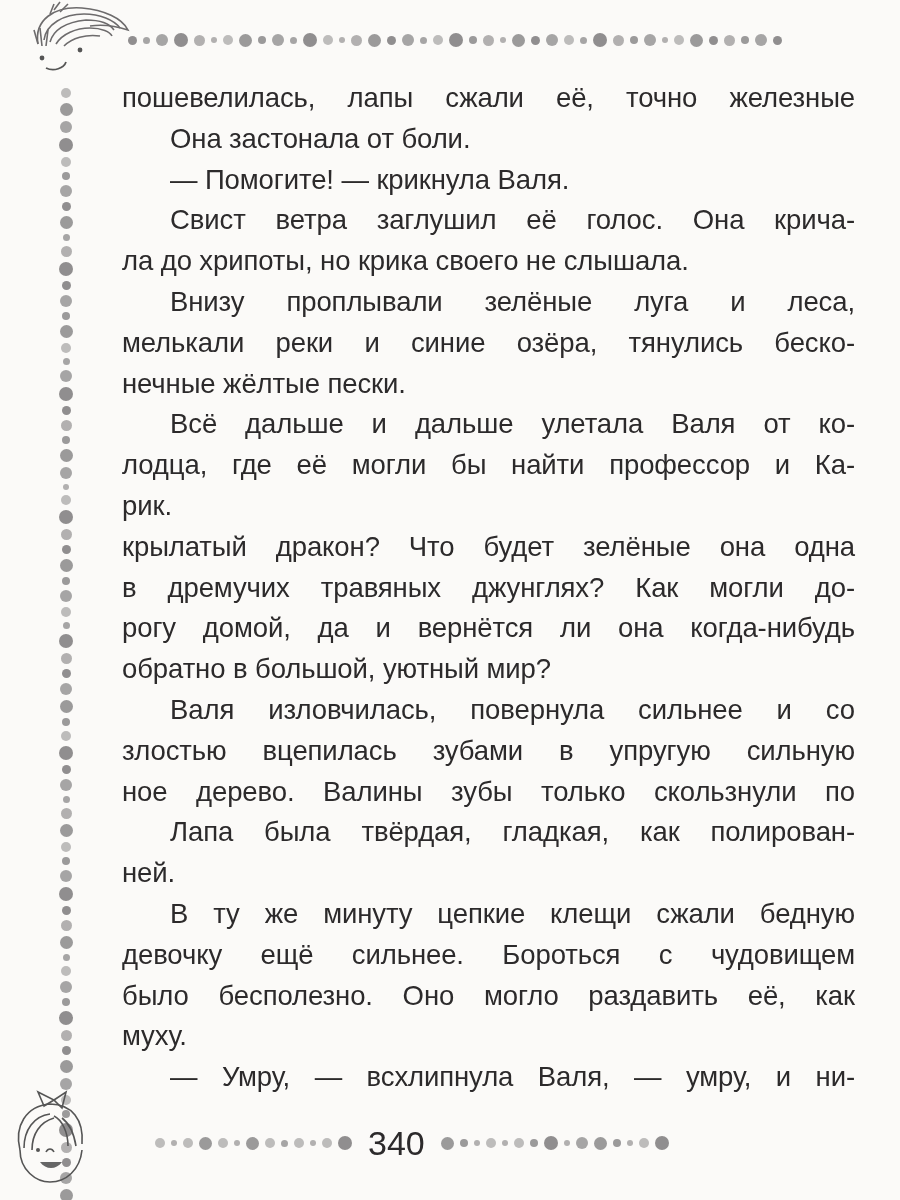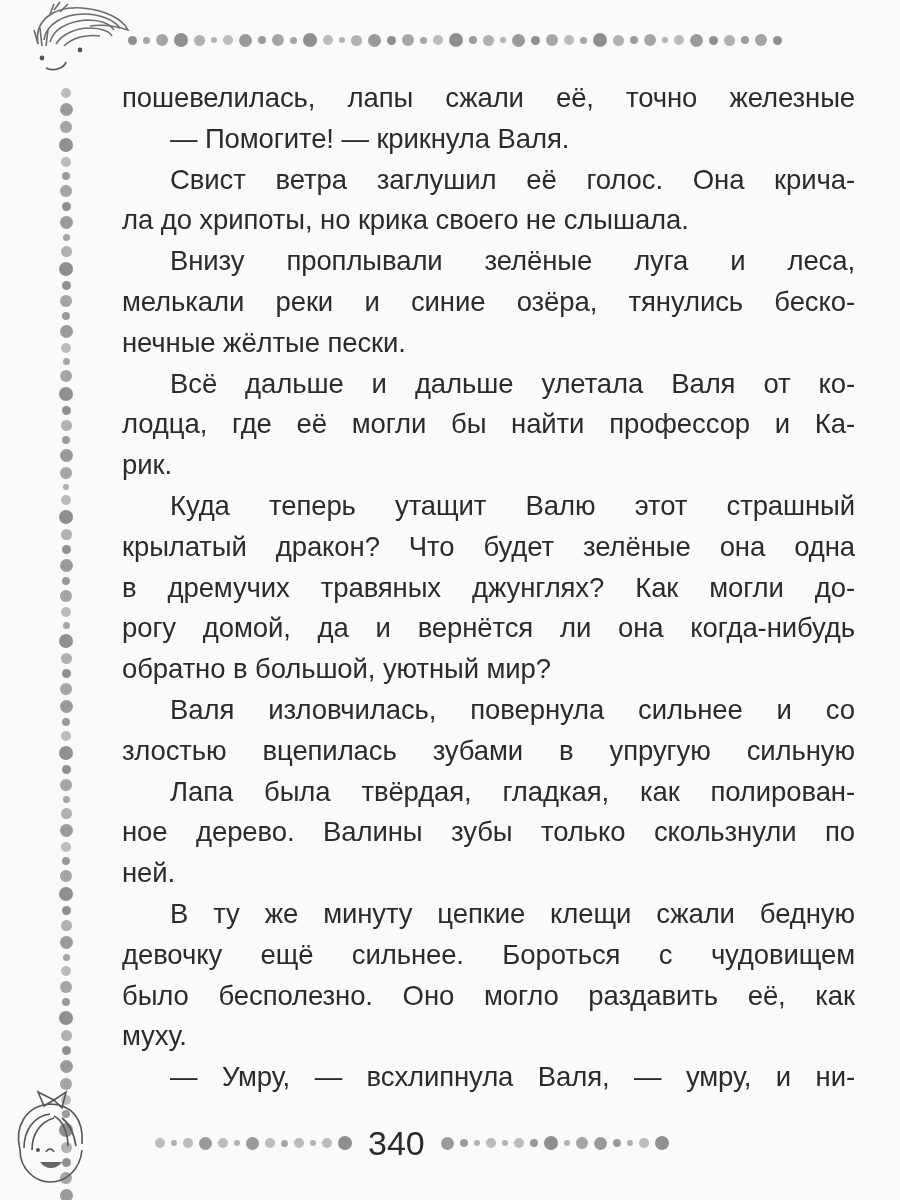--- a/index.html
+++ b/index.html
@@ -178,38 +178,38 @@
       <span class="dot" style="width: 11px; height: 11px; background: rgb(138, 136, 137); opacity: 0.65;"></span>
       <span class="dot" style="width: 9px; height: 9px; background: rgb(138, 136, 137); opacity: 0.95;"></span>
       <span class="dot" style="width: 12px; height: 12px; background: rgb(138, 136, 137); opacity: 0.75;"></span>
       <span class="dot" style="width: 13px; height: 13px; background: rgb(138, 136, 137); opacity: 0.85;"></span>
     </div>
 
   <div class="ghost"></div>
 
   <div class="text" id="textBlock">
       <span class="line">пошевелилась, лапы сжали её, точно железные</span>
+      <span class="line indent short">Она застонала от боли.</span>
       <span class="line indent short">— Помогите! — крикнула Валя.</span>
       <span class="line indent">Свист ветра заглушил её голос. Она крича-</span>
       <span class="line short">ла до хрипоты, но крика своего не слышала.</span>
       <span class="line indent">Внизу проплывали зелёные луга и леса,</span>
       <span class="line">мелькали реки и синие озёра, тянулись беско-</span>
       <span class="line short">нечные жёлтые пески.</span>
       <span class="line indent">Всё дальше и дальше улетала Валя от ко-</span>
       <span class="line">лодца, где её могли бы найти профессор и Ка-</span>
       <span class="line short">рик.</span>
-      <span class="line indent">Куда теперь утащит Валю этот страшный</span>
       <span class="line">крылатый дракон? Что будет зелёные она одна</span>
       <span class="line">в дремучих травяных джунглях? Как могли до-</span>
       <span class="line">рогу домой, да и вернётся ли она когда-нибудь</span>
       <span class="line short">обратно в большой, уютный мир?</span>
       <span class="line indent">Валя изловчилась, повернула сильнее и со</span>
       <span class="line">злостью вцепилась зубами в упругую сильную</span>
+      <span class="line">ное дерево. Валины зубы только скользнули по</span>
       <span class="line indent">Лапа была твёрдая, гладкая, как полирован-</span>
-      <span class="line">ное дерево. Валины зубы только скользнули по</span>
       <span class="line short">ней.</span>
       <span class="line indent">В ту же минуту цепкие клещи сжали бедную</span>
       <span class="line">девочку ещё сильнее. Бороться с чудовищем</span>
       <span class="line">было бесполезно. Оно могло раздавить её, как</span>
       <span class="line short">муху.</span>
       <span class="line indent">— Умру, — всхлипнула Валя, — умру, и ни-</span>
     </div>
 
   <svg class="girl-bottom" viewBox="0 0 110 95">
     <g fill="none" stroke="#555" stroke-width="1.6">

